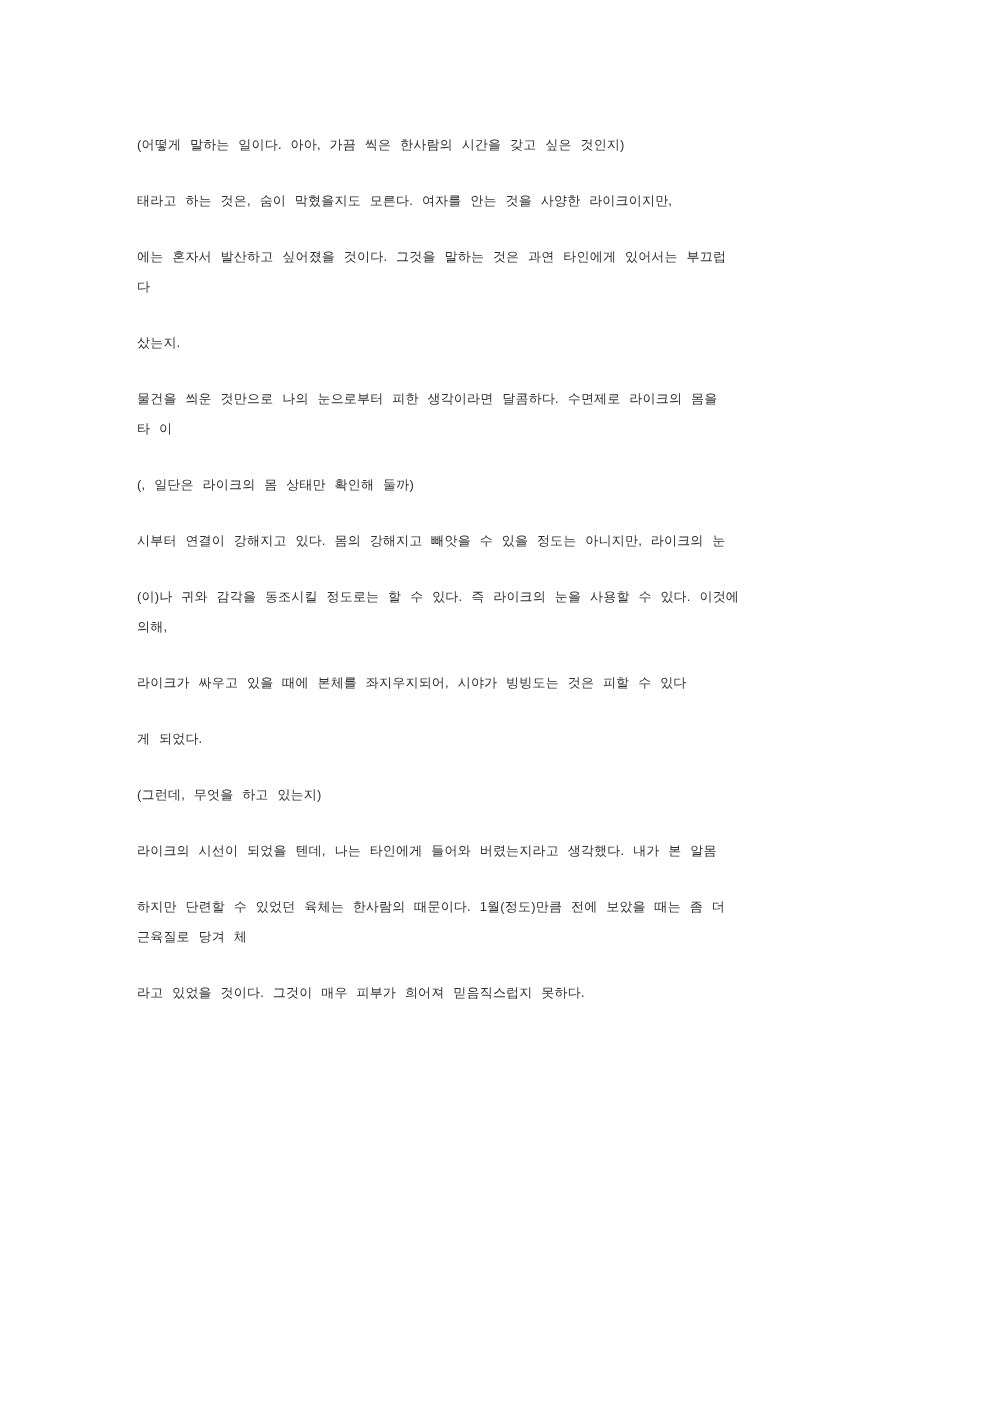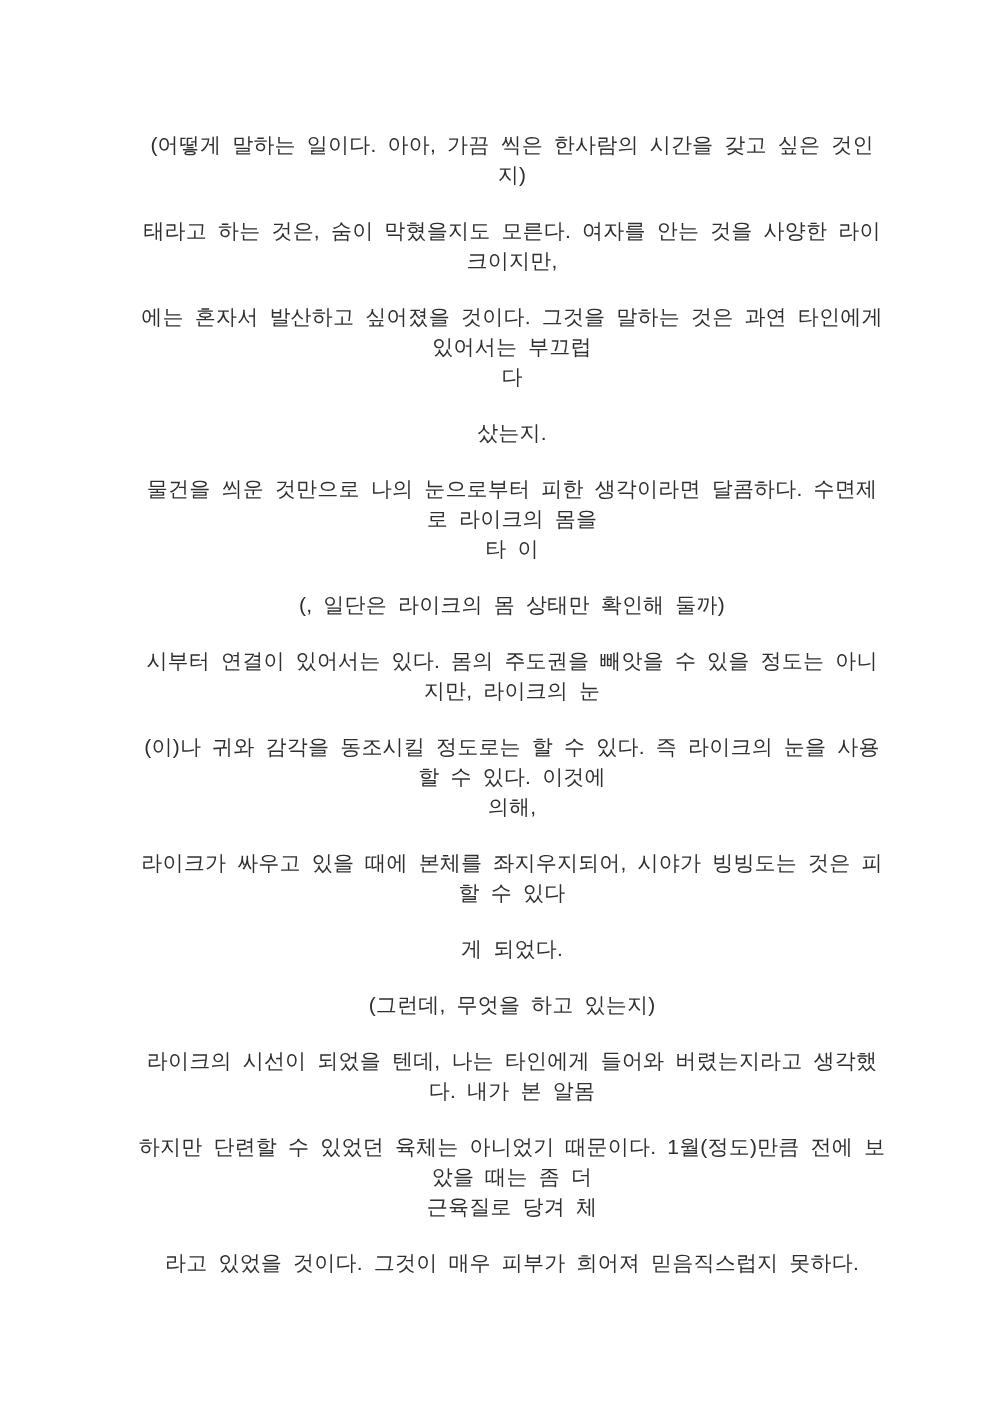--- a/index.html
+++ b/index.html
@@ -14,47 +14,47 @@
   }
   .page {
     box-sizing: border-box;
     width: 992px;
     min-height: 1403px;
     background: #ffffff;
     padding: 130px 105px 140px 137px;
   }
   .page p {
     margin: 26px 0;
-    font-size: 21px;
+    font-size: 13px;
     line-height: 30px;
     color: #2f2f2f;
     word-spacing: 5px;
     letter-spacing: 0.2px;
     white-space: pre-wrap;
-    text-align: center;
+    text-align: left;
   }
   .page p:first-child {
     margin-top: 0;
   }
 </style>
 </head>
 <body>
 
 <div class="page">
   <p>(어떻게 말하는 일이다. 아아, 가끔 씩은 한사람의 시간을 갖고 싶은 것인지)</p>
   <p>태라고 하는 것은, 숨이 막혔을지도 모른다. 여자를 안는 것을 사양한 라이크이지만,</p>
   <p>에는 혼자서 발산하고 싶어졌을 것이다. 그것을 말하는 것은 과연 타인에게 있어서는 부끄럽
 다</p>
   <p>샀는지.</p>
   <p>물건을 씌운 것만으로 나의 눈으로부터 피한 생각이라면 달콤하다. 수면제로 라이크의 몸을
 타 이</p>
   <p>(, 일단은 라이크의 몸 상태만 확인해 둘까)</p>
-  <p>시부터 연결이 있어서는 있다. 몸의 주도권을 빼앗을 수 있을 정도는 아니지만, 라이크의 눈</p>
+  <p>시부터 연결이 강해지고 있다. 몸의 강해지고 빼앗을 수 있을 정도는 아니지만, 라이크의 눈</p>
   <p>(이)나 귀와 감각을 동조시킬 정도로는 할 수 있다. 즉 라이크의 눈을 사용할 수 있다. 이것에
 의해,</p>
   <p>라이크가 싸우고 있을 때에 본체를 좌지우지되어, 시야가 빙빙도는 것은 피할 수 있다</p>
   <p>게 되었다.</p>
   <p>(그런데, 무엇을 하고 있는지)</p>
   <p>라이크의 시선이 되었을 텐데, 나는 타인에게 들어와 버렸는지라고 생각했다. 내가 본 알몸</p>
-  <p>하지만 단련할 수 있었던 육체는 아니었기 때문이다. 1월(정도)만큼 전에 보았을 때는 좀 더
+  <p>하지만 단련할 수 있었던 육체는 한사람의 때문이다. 1월(정도)만큼 전에 보았을 때는 좀 더
 근육질로 당겨 체</p>
   <p>라고 있었을 것이다. 그것이 매우 피부가 희어져 믿음직스럽지 못하다.</p>
 </div>
 
 </body></html>

